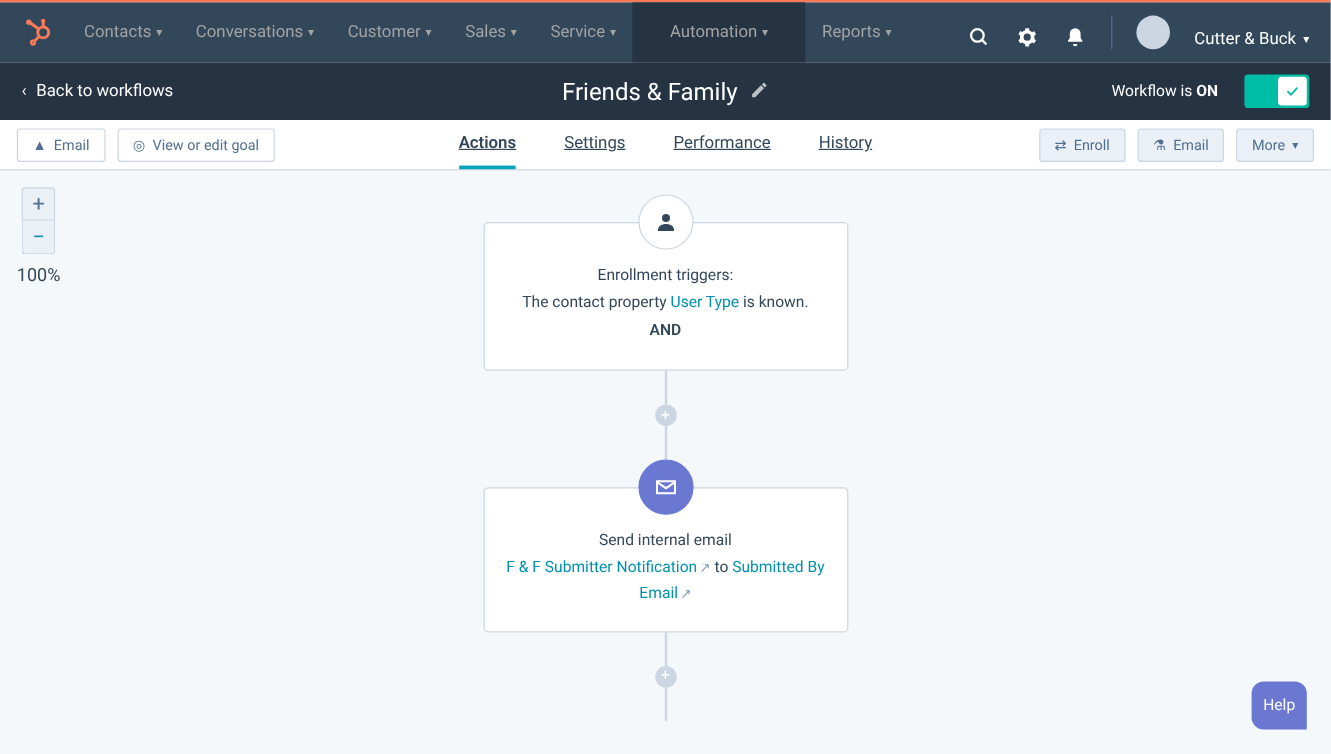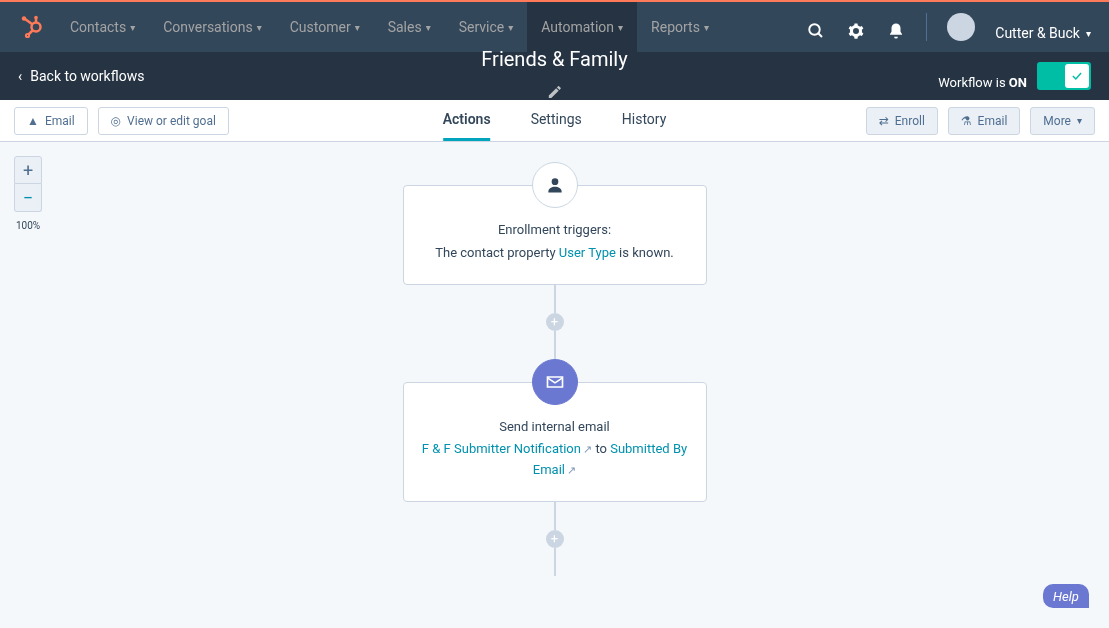--- a/index.html
+++ b/index.html
@@ -5,66 +5,66 @@
 * { margin: 0; padding: 0; box-sizing: border-box; font-family: -apple-system, BlinkMacSystemFont, "Segoe UI", Roboto, sans-serif; }
 body { background: #f5f8fa; width: 1109px; height: 628px; overflow: hidden; position: relative; }
 
 .orange-bar { height: 2px; background: #ff7a59; }
 
 .top-nav { background: #33475b; height: 50px; display: flex; align-items: center; padding: 0 18px; color: #fff; }
 .logo { width: 28px; height: 28px; display: flex; align-items: center; justify-content: center; margin-right: 24px; }
 .logo svg { fill: #ff7a59; }
 .nav-items { display: flex; gap: 28px; }
 .nav-item { color: #a3a3a3; font-size: 14px; display: flex; align-items: center; gap: 4px; cursor: pointer; }
-.nav-item.active { background: #253342; margin: 0 -14px; padding: 0 14px; height: 50px; display: flex; align-items: center; }
+.nav-item.active { background: #253342; margin: 0 -14px; padding: 0 31px; height: 50px; display: flex; align-items: center; }
 .chevron-down { font-size: 10px; }
 .nav-right { margin-left: auto; display: flex; align-items: flex-end; gap: 20px; }
 .nav-icon { width: 20px; height: 20px; cursor: pointer; display: flex; align-items: center; justify-content: center; }
 .nav-divider { width: 1px; height: 28px; background: #516f90; }
 .avatar { width: 28px; height: 28px; border-radius: 50%; background: #cbd6e2; }
 .user-name { font-size: 14px; display: flex; align-items: center; gap: 6px; cursor: pointer; }
 
 .sub-nav { background: #253342; height: 48px; display: flex; align-items: center; padding: 0 18px; color: #fff; position: relative; }
 .back-link { display: flex; align-items: center; gap: 8px; font-size: 14px; cursor: pointer; }
-.workflow-title { position: absolute; left: 50%; transform: translateX(-50%); font-size: 20px; font-weight: 400; display: flex; align-items: center; gap: 10px; flex-direction: column; }
+.workflow-title { position: absolute; left: 50%; transform: translateX(-50%); font-size: 20px; font-weight: 400; display: flex; align-items: center; gap: 10px; }
 .edit-icon { cursor: pointer; opacity: 0.7; }
-.workflow-status { margin-left: auto; display: flex; align-items: flex-end; gap: 10px; font-size: 13px; }
+.workflow-status { margin-left: auto; display: flex; align-items: center; gap: 22px; font-size: 13px; }
 .toggle { width: 54px; height: 28px; background: #00bda5; border-radius: 3px; position: relative; cursor: pointer; }
 .toggle-handle { position: absolute; right: 2px; top: 2px; width: 24px; height: 24px; background: #fff; border-radius: 3px; display: flex; align-items: center; justify-content: center; }
 .toggle-handle svg { width: 14px; height: 14px; stroke: #00bda5; fill: none; stroke-width: 2.5; }
 
 .tab-bar { background: #fff; height: 42px; display: flex; align-items: center; padding: 0 14px; border-bottom: 1px solid #cbd6e2; position: relative; }
 .tab-left { display: flex; gap: 10px; }
 .btn { background: #fff; border: 1px solid #cbd6e2; border-radius: 3px; padding: 6px 12px; font-size: 12px; color: #516f90; display: flex; align-items: center; gap: 6px; cursor: pointer; }
 .btn-light { background: #eaf0f6; border: 1px solid #cbd6e2; color: #506e91; }
 .tabs { position: absolute; left: 50%; transform: translateX(-50%); display: flex; gap: 40px; height: 100%; align-items: center; }
-.tab { font-size: 14px; color: #33475b; cursor: pointer; height: 100%; display: flex; align-items: center; border-bottom: 3px solid transparent; }
+.tab { font-size: 14px; color: #33475b; cursor: pointer; height: 100%; display: flex; align-items: center; border-bottom: 3px solid transparent; text-decoration: underline; }
 .tab.active { font-weight: 600; border-bottom-color: #00a4bd; }
 .tab-right { margin-left: auto; display: flex; gap: 10px; }
 
 .canvas { position: relative; height: calc(628px - 2px - 50px - 48px - 42px); overflow: hidden; }
 .zoom-controls { position: absolute; left: 14px; top: 14px; display: flex; flex-direction: column; align-items: center; }
 .zoom-btn { width: 28px; height: 28px; background: #eaf0f6; border: 1px solid #cbd6e2; display: flex; align-items: center; justify-content: center; cursor: pointer; font-size: 18px; color: #516f90; }
 .zoom-btn:first-child { border-radius: 3px 3px 0 0; }
 .zoom-btn:nth-child(2) { border-radius: 0 0 3px 3px; border-top: none; color: #0091ae; }
-.zoom-label { margin-top: 8px; font-size: 10px; color: #33475b; }
+.zoom-label { margin-top: 8px; font-size: 15px; color: #33475b; }
 
 .flow { position: absolute; left: 50%; top: 20px; transform: translateX(-50%); display: flex; flex-direction: column; align-items: center; }
 .node-icon-wrap { width: 46px; height: 46px; border-radius: 50%; background: #fff; border: 1px solid #cbd6e2; display: flex; align-items: center; justify-content: center; margin-bottom: -23px; z-index: 2; position: relative; }
 .node-icon-wrap.purple { background: #6a78d1; border-color: #6a78d1; }
 .card { width: 304px; background: #fff; border: 1px solid #cbd6e2; border-radius: 4px; padding: 34px 18px 20px; text-align: center; font-size: 13px; color: #33475b; line-height: 1.6; }
 .card-title { font-weight: 400; margin-bottom: 2px; }
 .link-teal { color: #0091ae; }
 .and { font-weight: 600; margin: 2px 0; }
 .connector { width: 2px; background: #cbd6e2; }
 .connector-short { height: 28px; }
 .plus-circle { width: 18px; height: 18px; border-radius: 50%; background: #cbd6e2; color: #fff; font-size: 13px; display: flex; align-items: center; justify-content: center; cursor: pointer; }
 .ext-link { font-size: 11px; margin-left: 2px; color: #7c98b6; }
 
-.help-btn { position: absolute; right: 20px; bottom: 20px; width: 46px; height: 24px; background: #6a78d1; color: #fff; border-radius: 10px 10px 0 10px; display: flex; align-items: center; justify-content: center; font-size: 13px; cursor: pointer; font-style: italic; }
+.help-btn { position: absolute; right: 20px; bottom: 20px; width: 46px; height: 40px; background: #6a78d1; color: #fff; border-radius: 10px 10px 0 10px; display: flex; align-items: center; justify-content: center; font-size: 13px; cursor: pointer; }
 </style>
 </head>
 <body>
 
 <div class="orange-bar"></div>
 
 <div class="top-nav">
   <div class="logo">
     <svg viewBox="0 0 24 24" width="24" height="24">
         <circle cx="16" cy="12" r="4.5" fill="none" stroke="#ff7a59" stroke-width="2.5"></circle>
@@ -162,20 +162,21 @@
         <span>Email</span>
       </div>
     <div class="btn">
         <span>◎</span>
         <span>View or edit goal</span>
       </div>
   </div>
   <div class="tabs">
     <div class="tab active">Actions</div>
     <div class="tab">Settings</div>
+    <div class="tab">Performance</div>
     <div class="tab">History</div>
   </div>
   <div class="tab-right">
     <div class="btn btn-light">
         <span>⇄</span>
         <span>Enroll</span>
       </div>
     <div class="btn btn-light">
         <span>⚗</span>
         <span>Email</span>
@@ -197,20 +198,21 @@
   <div class="flow">
     <div class="node-icon-wrap">
       <svg viewBox="0 0 24 24" width="20" height="20" fill="#33475b">
           <circle cx="12" cy="8" r="4"></circle>
           <path d="M4 20c0-4 4-6 8-6s8 2 8 6v1H4v-1z"></path>
         </svg>
     </div>
     <div class="card">
       <div class="card-title">Enrollment triggers:</div>
       <div><span>The contact property </span><span class="link-teal">User Type</span><span> is known.</span></div>
+      <div class="and">AND</div>
     </div>
     <div class="connector connector-short"></div>
     <div class="plus-circle">+</div>
     <div class="connector connector-short"></div>
 
     <div class="node-icon-wrap purple">
       <svg viewBox="0 0 24 24" width="20" height="20" fill="#fff">
           <path d="M3 6h18v12H3z" fill="none" stroke="#fff" stroke-width="2"></path>
           <path d="M3 7l9 6 9-6" fill="none" stroke="#fff" stroke-width="2"></path>
         </svg>

